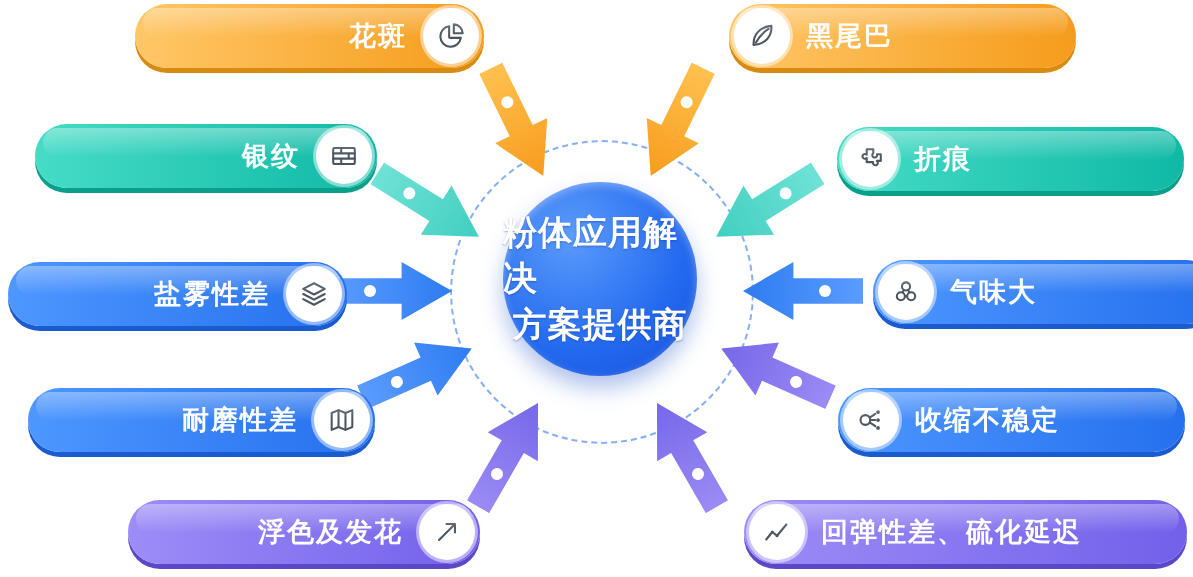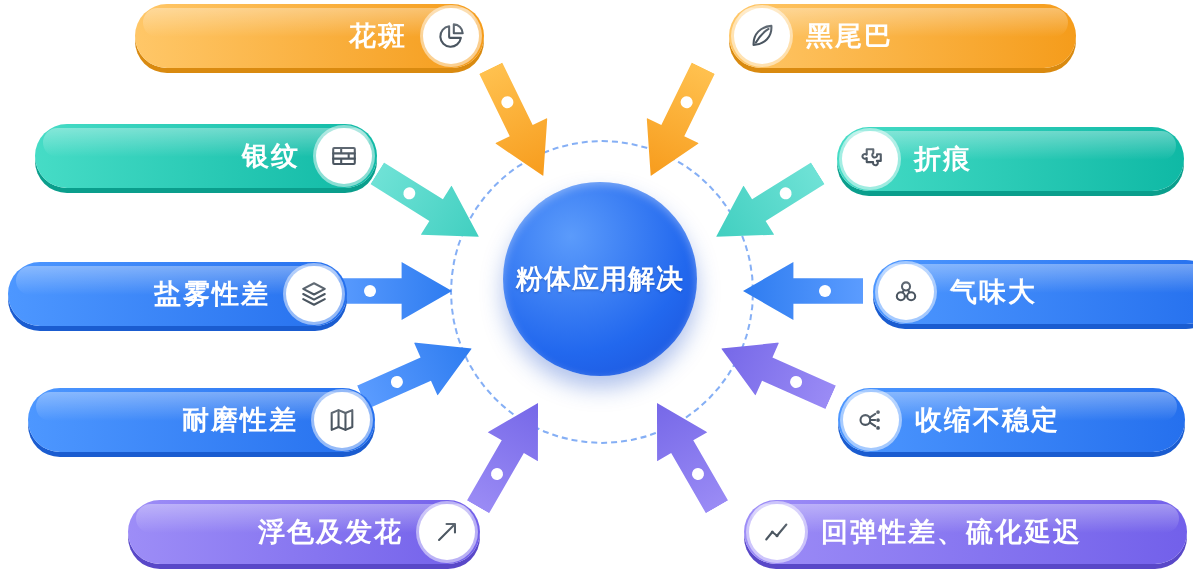--- a/index.html
+++ b/index.html
@@ -24,21 +24,21 @@
   .arrow.orange{background:linear-gradient(90deg,#ffc14f,#f79c1d);}
   .arrow.teal{background:linear-gradient(90deg,#6fe2d6,#41cfc0);}
   .arrow.blue{background:linear-gradient(90deg,#5b9cff,#2e7cf0);}
   .arrow.purple{background:linear-gradient(90deg,#9a8bf5,#7668e8);}
   
   .center-circle{
     position:absolute;left:503px;top:182px;width:194px;height:194px;border-radius:50%;
     background:radial-gradient(circle at 35% 28%,#5b9bfb,#2268ee 62%,#1b50d8 100%);
     box-shadow:0 12px 22px rgba(30,80,200,.35), inset 0 3px 8px rgba(255,255,255,.35);
     display:flex;flex-direction:column;align-items:center;justify-content:center;
-    z-index:4;color:#fff;font-weight:bold;font-size:27px;line-height:1.35;
+    z-index:4;color:#fff;font-weight:bold;font-size:34px;line-height:1.35;
     text-shadow:0 1px 2px rgba(0,40,120,.35);letter-spacing:1px;
   }
   
   .pill{
     position:absolute;height:64px;border-radius:34px;display:flex;align-items:center;
     z-index:5;color:#fff;font-weight:bold;font-size:27px;letter-spacing:2px;
   }
   .pill::before{
     content:"";position:absolute;left:8px;right:8px;top:4px;height:46%;border-radius:28px;
     background:linear-gradient(180deg,rgba(255,255,255,.35),rgba(255,255,255,0));
@@ -92,20 +92,21 @@
     </div>
   <div class="arrow purple" style="left:448px;top:426px;transform:rotate(-60deg);">
       <span class="dot"></span>
     </div>
   <div class="arrow purple" style="left:627px;top:426px;transform:rotate(240deg);">
       <span class="dot"></span>
     </div>
 
   <div class="center-circle">
     <div>粉体应用解决</div>
+    <div>方案提供商</div>
   </div>
 
   <div class="pill orange side-left" style="left:135px;top:4px;width:322px;">
     <span class="label">花斑</span>
     <span class="icon-badge">
       <svg width="30" height="30" viewBox="0 0 32 32" fill="none" stroke="#4a5560" stroke-width="2.2" stroke-linecap="round" stroke-linejoin="round">
         <path d="M14 5.5A11 11 0 1 0 26.5 18H15a1 1 0 0 1-1-1V5.5z"></path>
         <path d="M19 3.5A10 10 0 0 1 28.5 13H19V3.5z"></path>
       </svg>
     </span>

